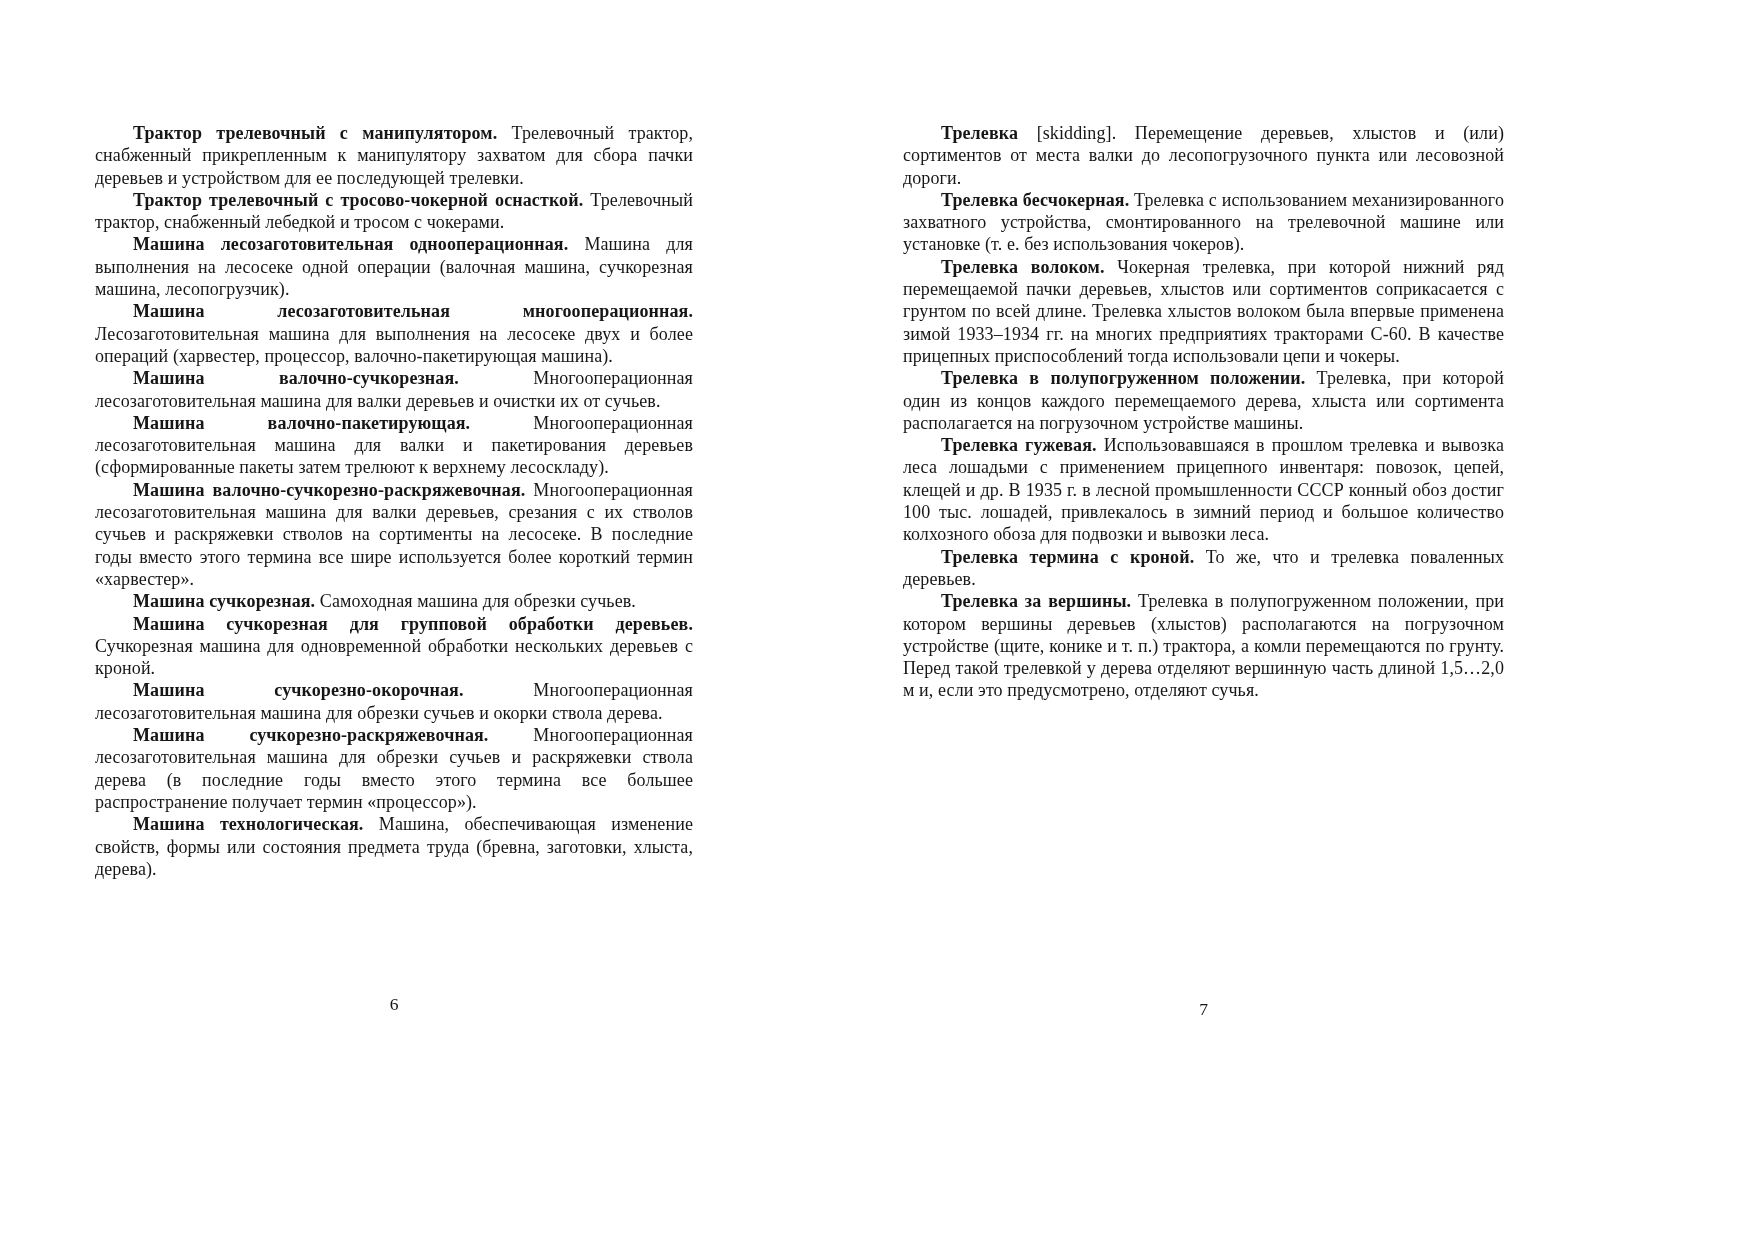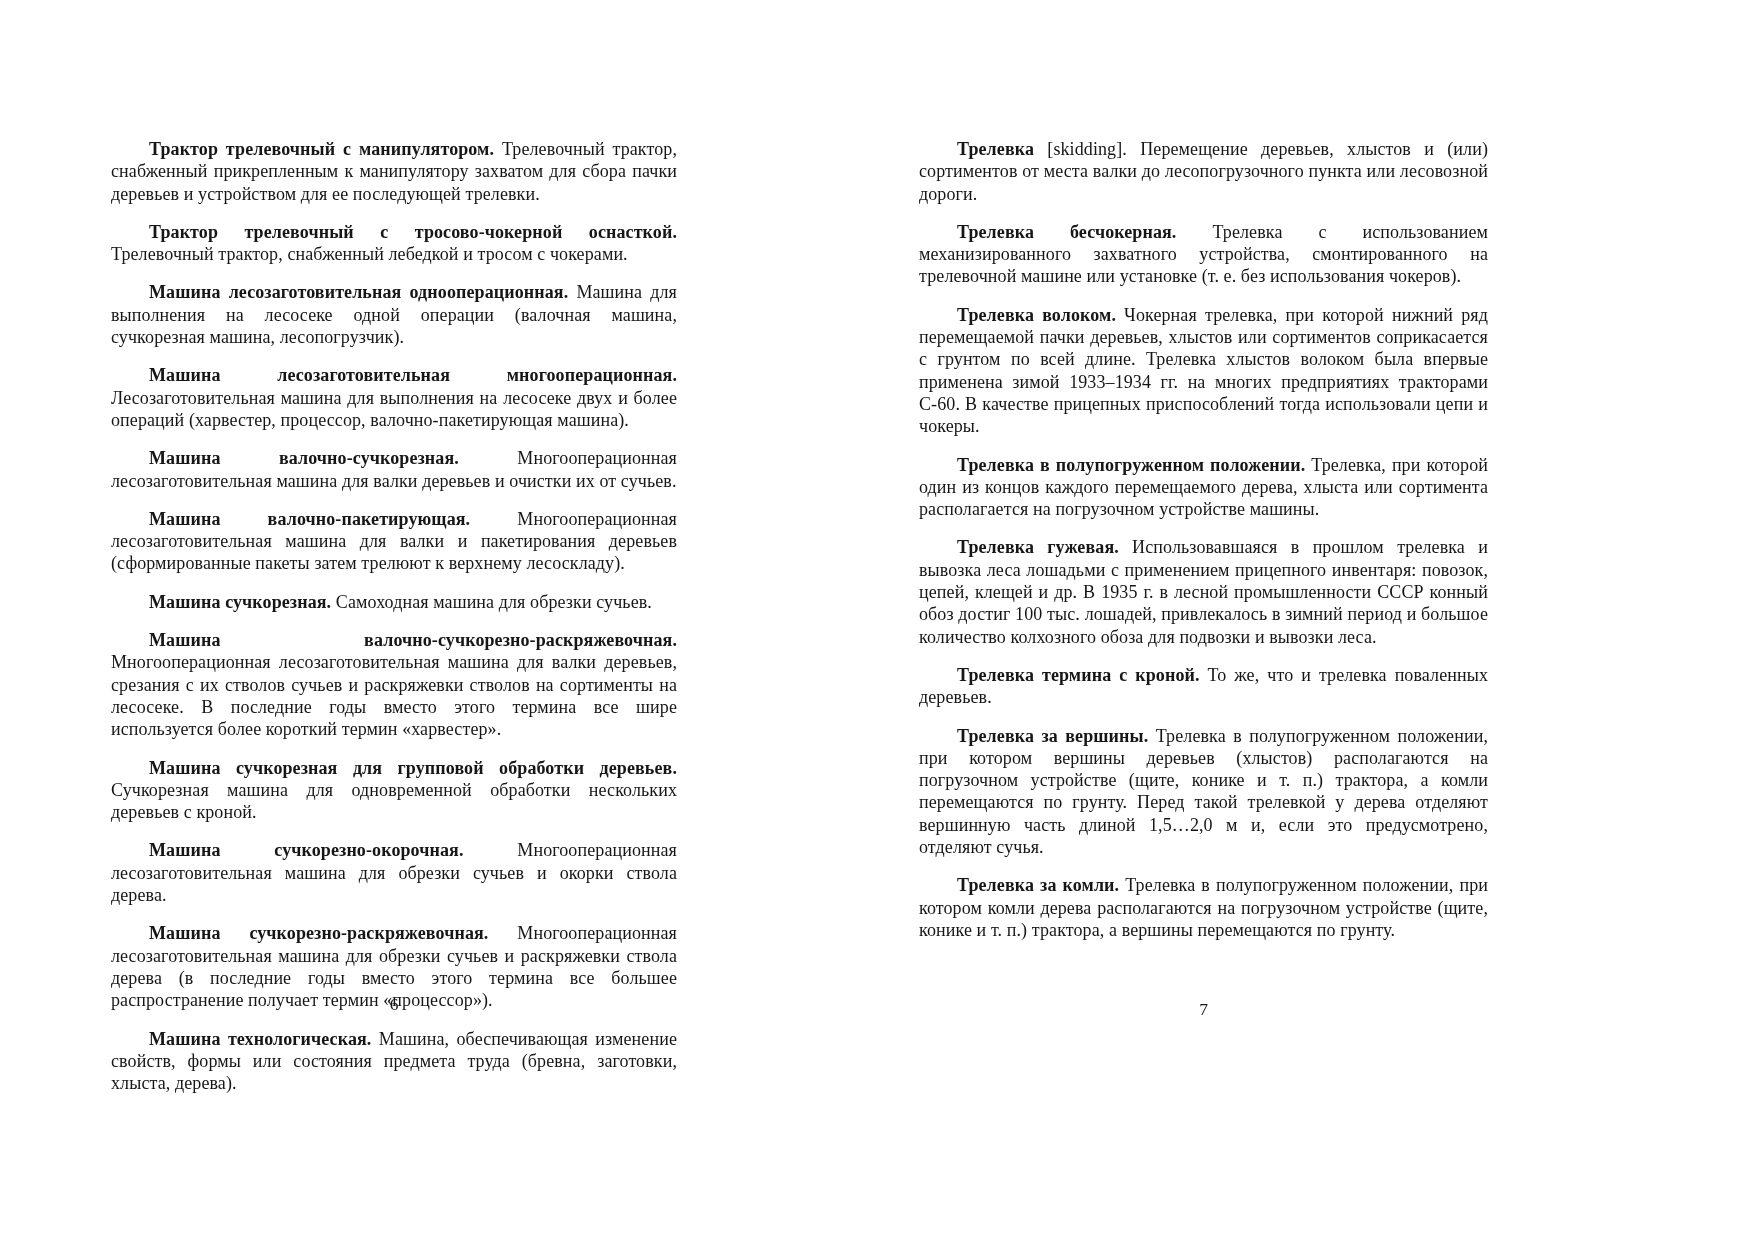--- a/index.html
+++ b/index.html
@@ -23,21 +23,21 @@
     left: 95px;
     width: 598px;
     height: 1000px;
   }
   #page-right {
     left: 903px;
     width: 601px;
     height: 1000px;
   }
   .entry {
-    margin: 16px;
+    margin: 0;
     text-indent: 38px;
     text-align: justify;
     font-size: 18px;
     line-height: 22.3px;
     letter-spacing: 0.1px;
   }
   .entry b {
     font-weight: bold;
   }
   .page-number {
@@ -54,35 +54,34 @@
 <body>
 
 <div class="page" id="page-left">
   <div class="page-body">
       <p class="entry"><b>Трактор трелевочный с манипулятором.</b> Трелевочный трактор, снабженный прикрепленным к манипулятору захватом для сбора пачки деревьев и устройством для ее последующей трелевки.</p>
       <p class="entry"><b>Трактор трелевочный с тросово-чокерной оснасткой.</b> Трелевочный трактор, снабженный лебедкой и тросом с чокерами.</p>
       <p class="entry"><b>Машина лесозаготовительная однооперационная.</b> Машина для выполнения на лесосеке одной операции (валочная машина, сучкорезная машина, лесопогрузчик).</p>
       <p class="entry"><b>Машина лесозаготовительная многооперационная.</b> Лесозаготовительная машина для выполнения на лесосеке двух и более операций (харвестер, процессор, валочно-пакетирующая машина).</p>
       <p class="entry"><b>Машина валочно-сучкорезная.</b> Многооперационная лесозаготовительная машина для валки деревьев и очистки их от сучьев.</p>
       <p class="entry"><b>Машина валочно-пакетирующая.</b> Многооперационная лесозаготовительная машина для валки и пакетирования деревьев (сформированные пакеты затем трелюют к верхнему лесоскладу).</p>
+      <p class="entry"><b>Машина валочно-сучкорезно-раскряжевочная.</b> Многооперационная лесозаготовительная машина для валки деревьев, срезания с их стволов сучьев и раскряжевки стволов на сортименты на лесосеке. В последние годы вместо этого термина все шире используется более короткий термин «харвестер».</p>
       <p class="entry"><b>Машина сучкорезная.</b> Самоходная машина для обрезки сучьев.</p>
-      <p class="entry"><b>Машина валочно-сучкорезно-раскряжевочная.</b> Многооперационная лесозаготовительная машина для валки деревьев, срезания с их стволов сучьев и раскряжевки стволов на сортименты на лесосеке. В последние годы вместо этого термина все шире используется более короткий термин «харвестер».</p>
       <p class="entry"><b>Машина сучкорезная для групповой обработки деревьев.</b> Сучкорезная машина для одновременной обработки нескольких деревьев с кроной.</p>
       <p class="entry"><b>Машина сучкорезно-окорочная.</b> Многооперационная лесозаготовительная машина для обрезки сучьев и окорки ствола дерева.</p>
       <p class="entry"><b>Машина сучкорезно-раскряжевочная.</b> Многооперационная лесозаготовительная машина для обрезки сучьев и раскряжевки ствола дерева (в последние годы вместо этого термина все большее распространение получает термин «процессор»).</p>
       <p class="entry"><b>Машина технологическая.</b> Машина, обеспечивающая изменение свойств, формы или состояния предмета труда (бревна, заготовки, хлыста, дерева).</p>
     </div>
   <div class="page-number">6</div>
 </div>
 
 <div class="page" id="page-right">
   <div class="page-body">
       <p class="entry"><b>Трелевка</b> [skidding]. Перемещение деревьев, хлыстов и (или) сортиментов от места валки до лесопогрузочного пункта или лесовозной дороги.</p>
       <p class="entry"><b>Трелевка бесчокерная.</b> Трелевка с использованием механизированного захватного устройства, смонтированного на трелевочной машине или установке (т. е. без использования чокеров).</p>
       <p class="entry"><b>Трелевка волоком.</b> Чокерная трелевка, при которой нижний ряд перемещаемой пачки деревьев, хлыстов или сортиментов соприкасается с грунтом по всей длине. Трелевка хлыстов волоком была впервые применена зимой 1933–1934 гг. на многих предприятиях тракторами С-60. В качестве прицепных приспособлений тогда использовали цепи и чокеры.</p>
       <p class="entry"><b>Трелевка в полупогруженном положении.</b> Трелевка, при которой один из концов каждого перемещаемого дерева, хлыста или сортимента располагается на погрузочном устройстве машины.</p>
       <p class="entry"><b>Трелевка гужевая.</b> Использовавшаяся в прошлом трелевка и вывозка леса лошадьми с применением прицепного инвентаря: повозок, цепей, клещей и др. В 1935 г. в лесной промышленности СССР конный обоз достиг 100 тыс. лошадей, привлекалось в зимний период и большое количество колхозного обоза для подвозки и вывозки леса.</p>
       <p class="entry"><b>Трелевка термина с кроной.</b> То же, что и трелевка поваленных деревьев.</p>
       <p class="entry"><b>Трелевка за вершины.</b> Трелевка в полупогруженном положении, при котором вершины деревьев (хлыстов) располагаются на погрузочном устройстве (щите, конике и т. п.) трактора, а комли перемещаются по грунту. Перед такой трелевкой у дерева отделяют вершинную часть длиной 1,5…2,0 м и, если это предусмотрено, отделяют сучья.</p>
-      <p class="entry"><b>Трелевка за комли.</b> Трелевка в полупогруженном положении, при котором комли дерева располагаются на погрузочном устройстве (щите, конике и т. п.) трактора, а вершины перемещаются по грунту.</p>
     </div>
   <div class="page-number">7</div>
 </div>
 
 </body></html>

